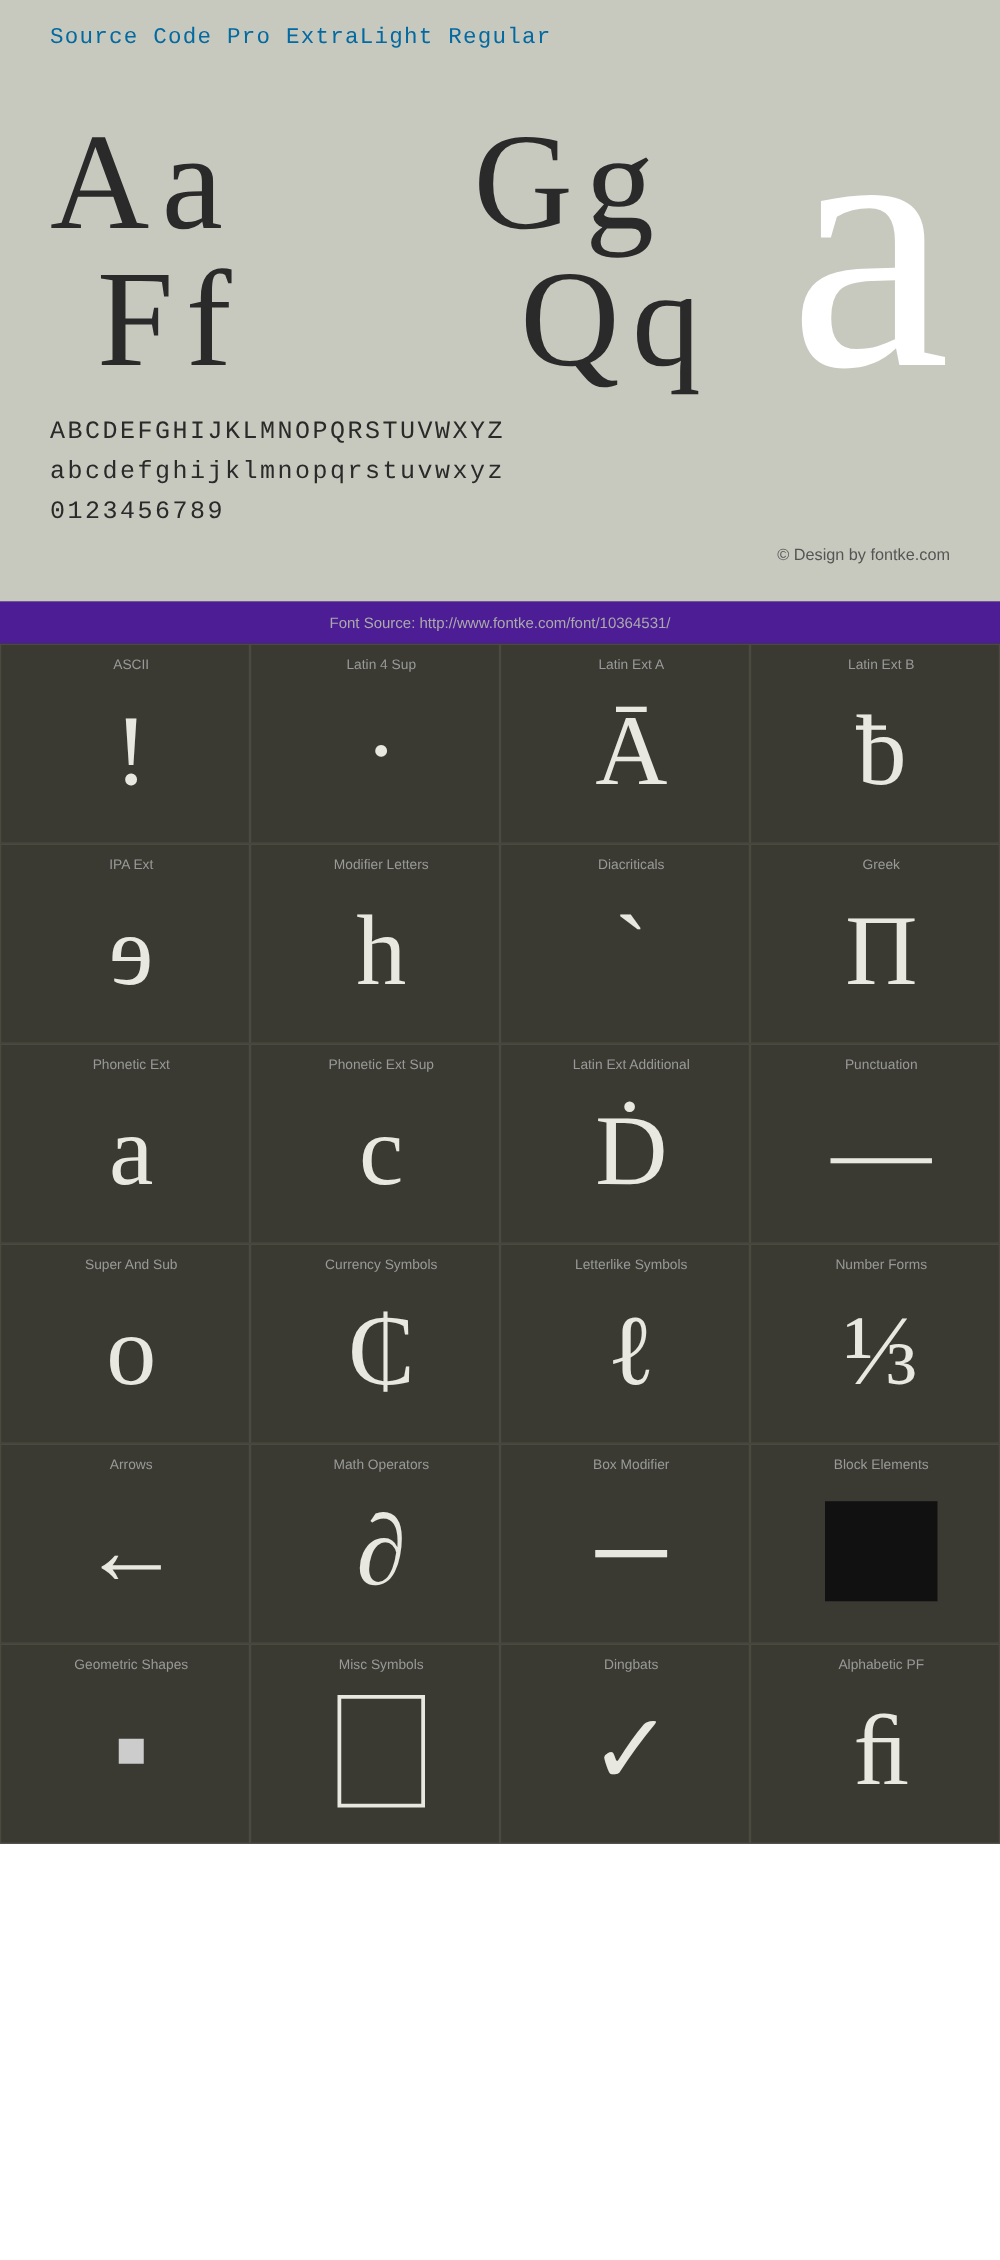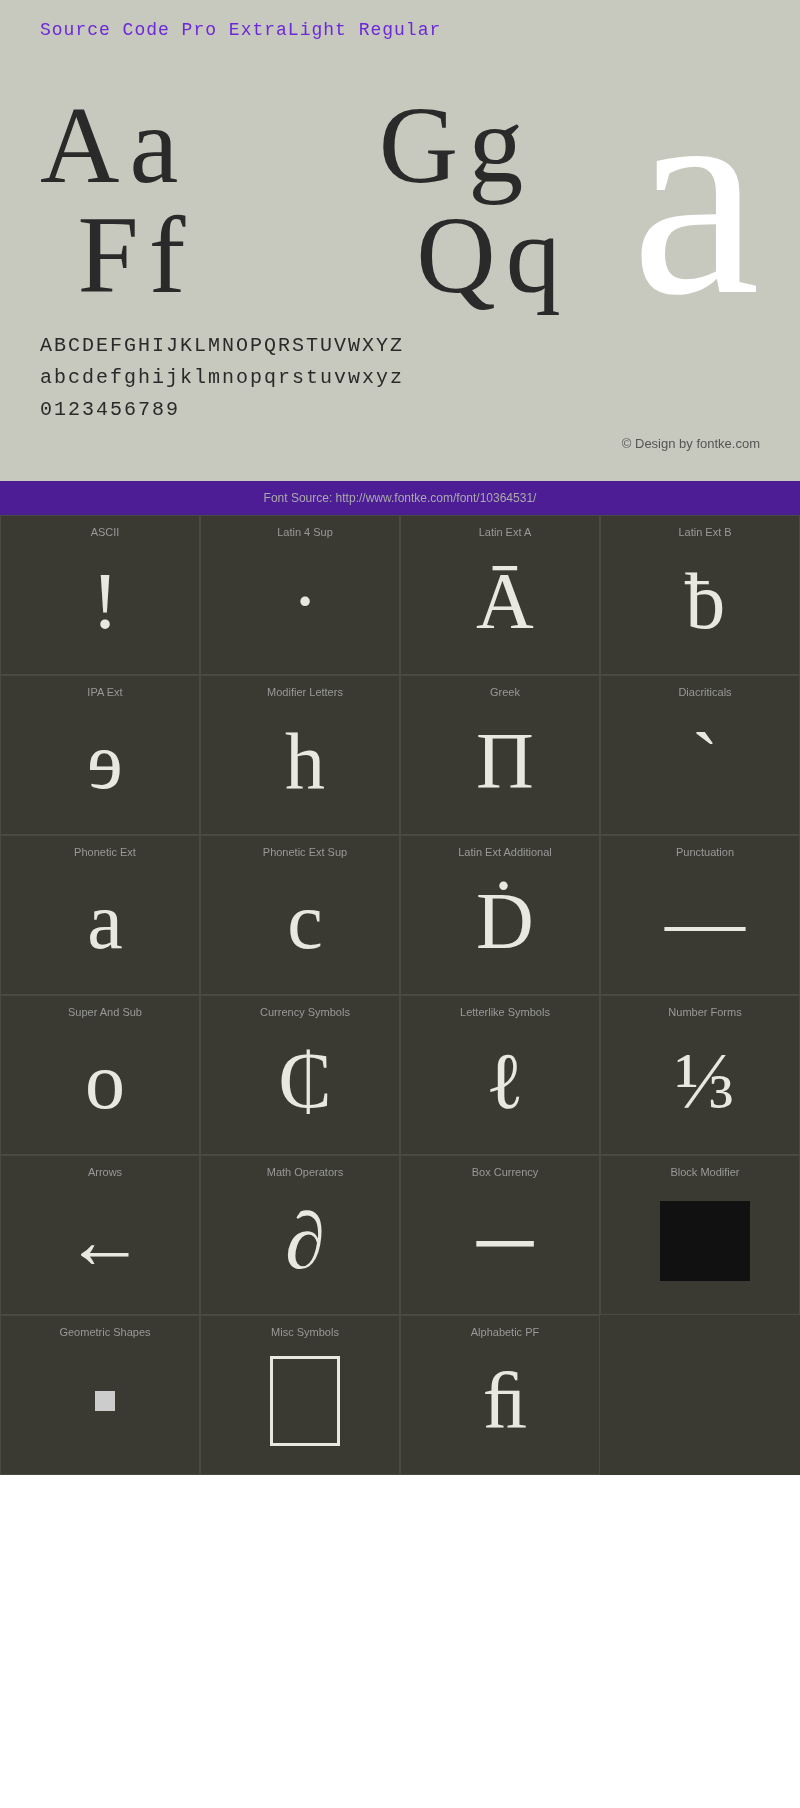--- a/index.html
+++ b/index.html
@@ -8,21 +8,21 @@
     
     .top-section {
       background: #c8c9be;
       padding: 20px 40px 30px 40px;
       position: relative;
     }
 
     .font-title {
       font-family: 'Courier New', monospace;
       font-size: 18px;
-      color: #6d28d9;
+      color: #0369a1;
       font-weight: normal;
       letter-spacing: 1px;
       margin-bottom: 10px;
     }
 
     .hero-letters {
       display: flex;
       align-items: flex-end;
       position: relative;
       height: 260px;
@@ -204,28 +204,28 @@
       </div>
       <div class="char-cell">
         <div class="char-label">IPA Ext</div>
         <div class="char-symbol">ɘ</div>
       </div>
       <div class="char-cell">
         <div class="char-label">Modifier Letters</div>
         <div class="char-symbol">h</div>
       </div>
       <div class="char-cell">
+        <div class="char-label">Diacriticals</div>
+        <div class="char-symbol">`</div>
+      </div>
+      <div class="char-cell">
         <div class="char-label">Greek</div>
         <div class="char-symbol">Π</div>
       </div>
       <div class="char-cell">
-        <div class="char-label">Diacriticals</div>
-        <div class="char-symbol">`</div>
-      </div>
-      <div class="char-cell">
         <div class="char-label">Phonetic Ext</div>
         <div class="char-symbol">a</div>
       </div>
       <div class="char-cell">
         <div class="char-label">Phonetic Ext Sup</div>
         <div class="char-symbol">c</div>
       </div>
       <div class="char-cell">
         <div class="char-label">Latin Ext Additional</div>
         <div class="char-symbol">Ḋ</div>
@@ -252,39 +252,43 @@
       </div>
       <div class="char-cell">
         <div class="char-label">Arrows</div>
         <div class="char-symbol">←</div>
       </div>
       <div class="char-cell">
         <div class="char-label">Math Operators</div>
         <div class="char-symbol">∂</div>
       </div>
       <div class="char-cell">
-        <div class="char-label">Box Currency</div>
+        <div class="char-label">Box Modifier</div>
         <div class="char-symbol">─</div>
       </div>
       <div class="char-cell">
-        <div class="char-label">Block Modifier</div>
+        <div class="char-label">Block Elements</div>
         <div class="char-symbol">
           <span class="black-square"></span>
         </div>
       </div>
       <div class="char-cell">
         <div class="char-label">Geometric Shapes</div>
         <div class="char-symbol">
           <span class="small-black-square"></span>
         </div>
       </div>
       <div class="char-cell">
         <div class="char-label">Misc Symbols</div>
         <div class="char-symbol">
           <span class="rect-outline"></span>
         </div>
       </div>
       <div class="char-cell">
+        <div class="char-label">Dingbats</div>
+        <div class="char-symbol">✓</div>
+      </div>
+      <div class="char-cell">
         <div class="char-label">Alphabetic PF</div>
         <div class="char-symbol">ﬁ</div>
       </div>
     </div>
 </div>
 
 </body></html>

